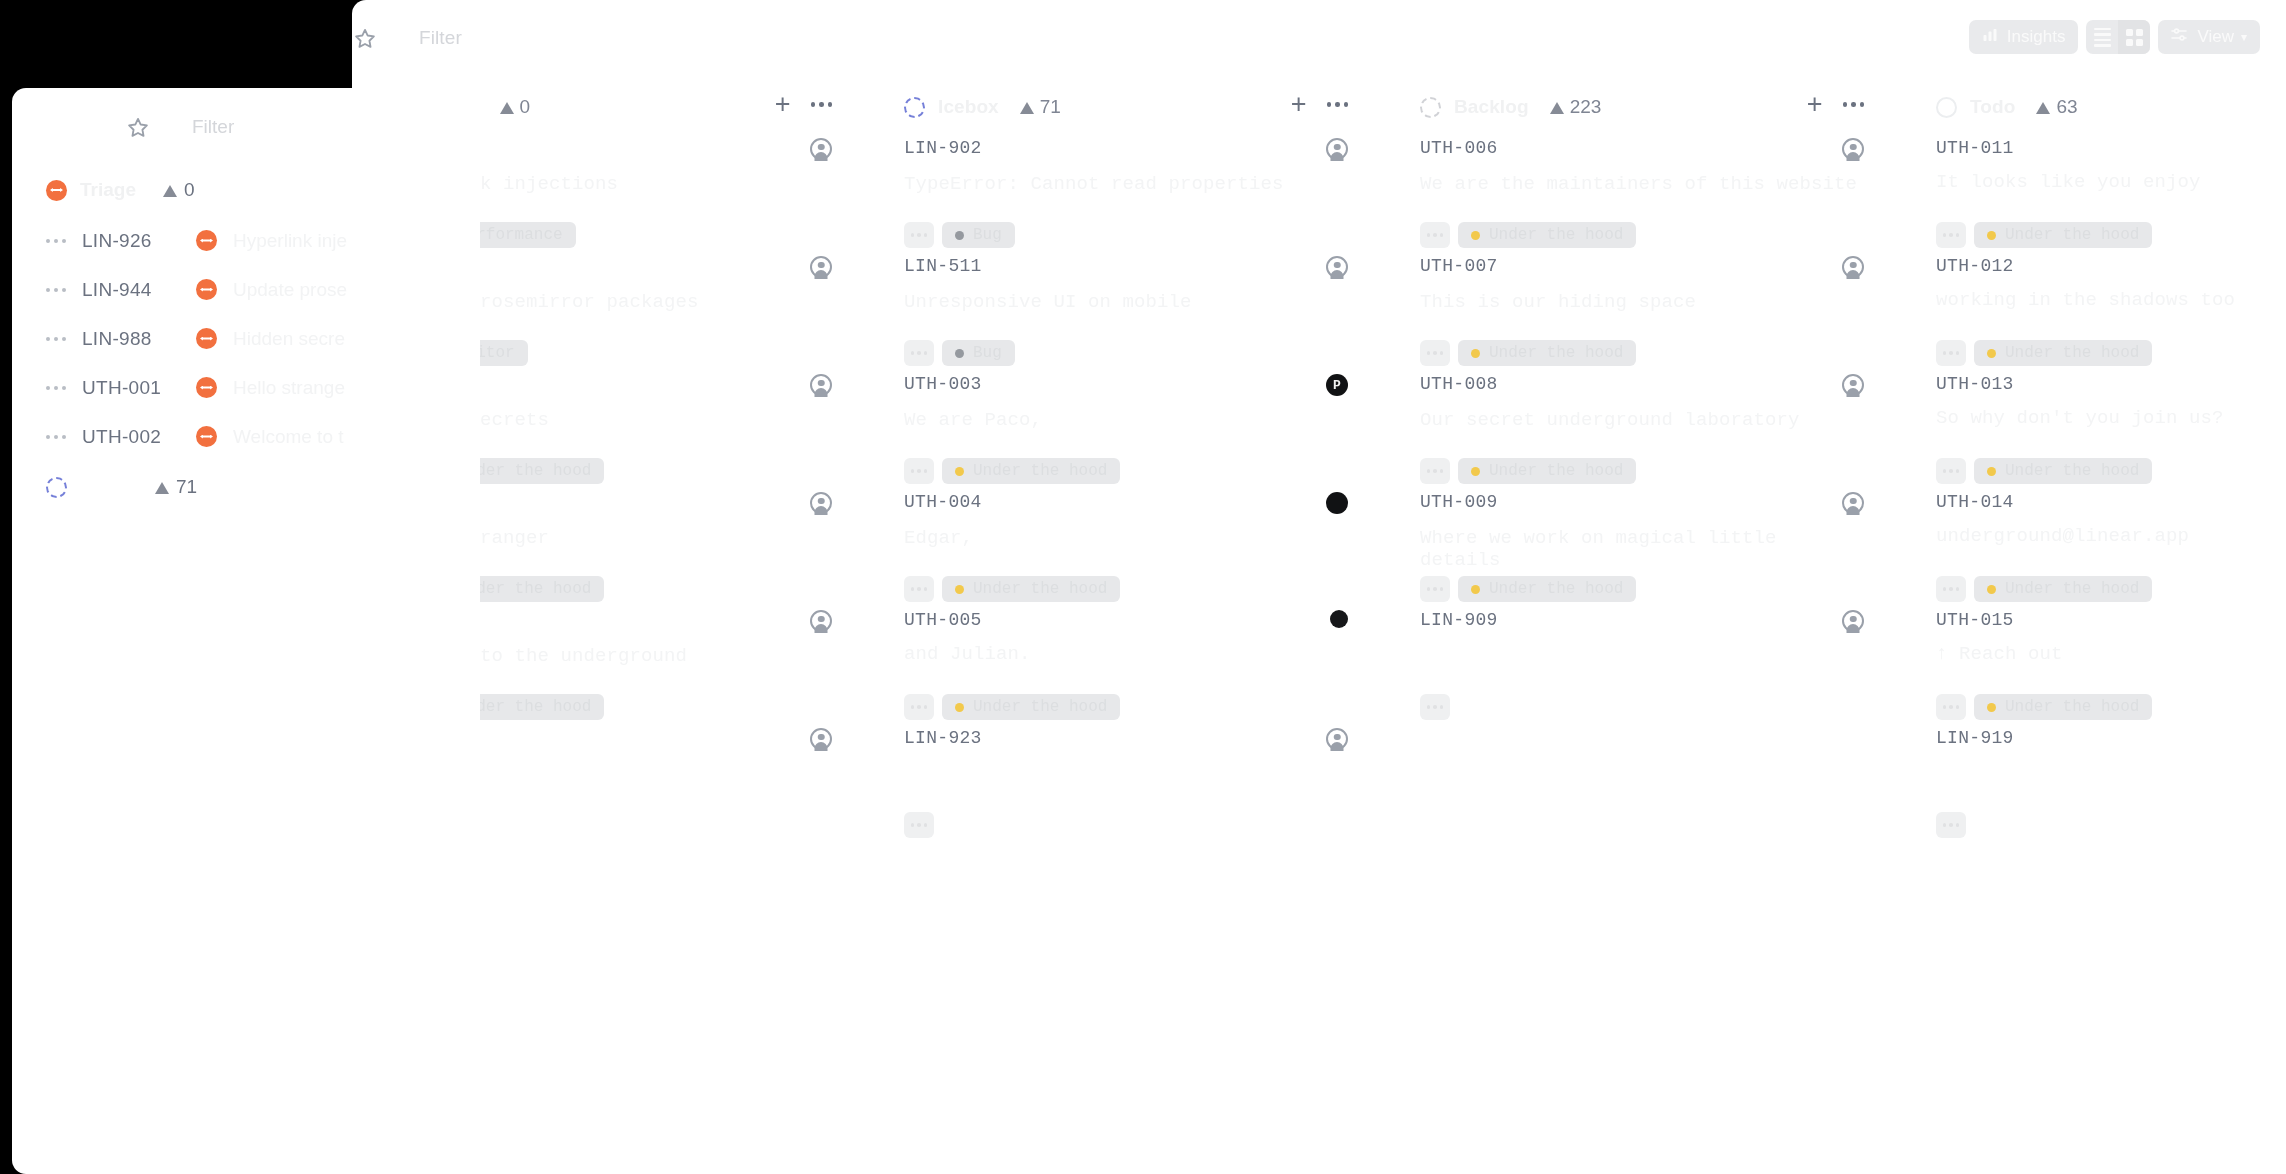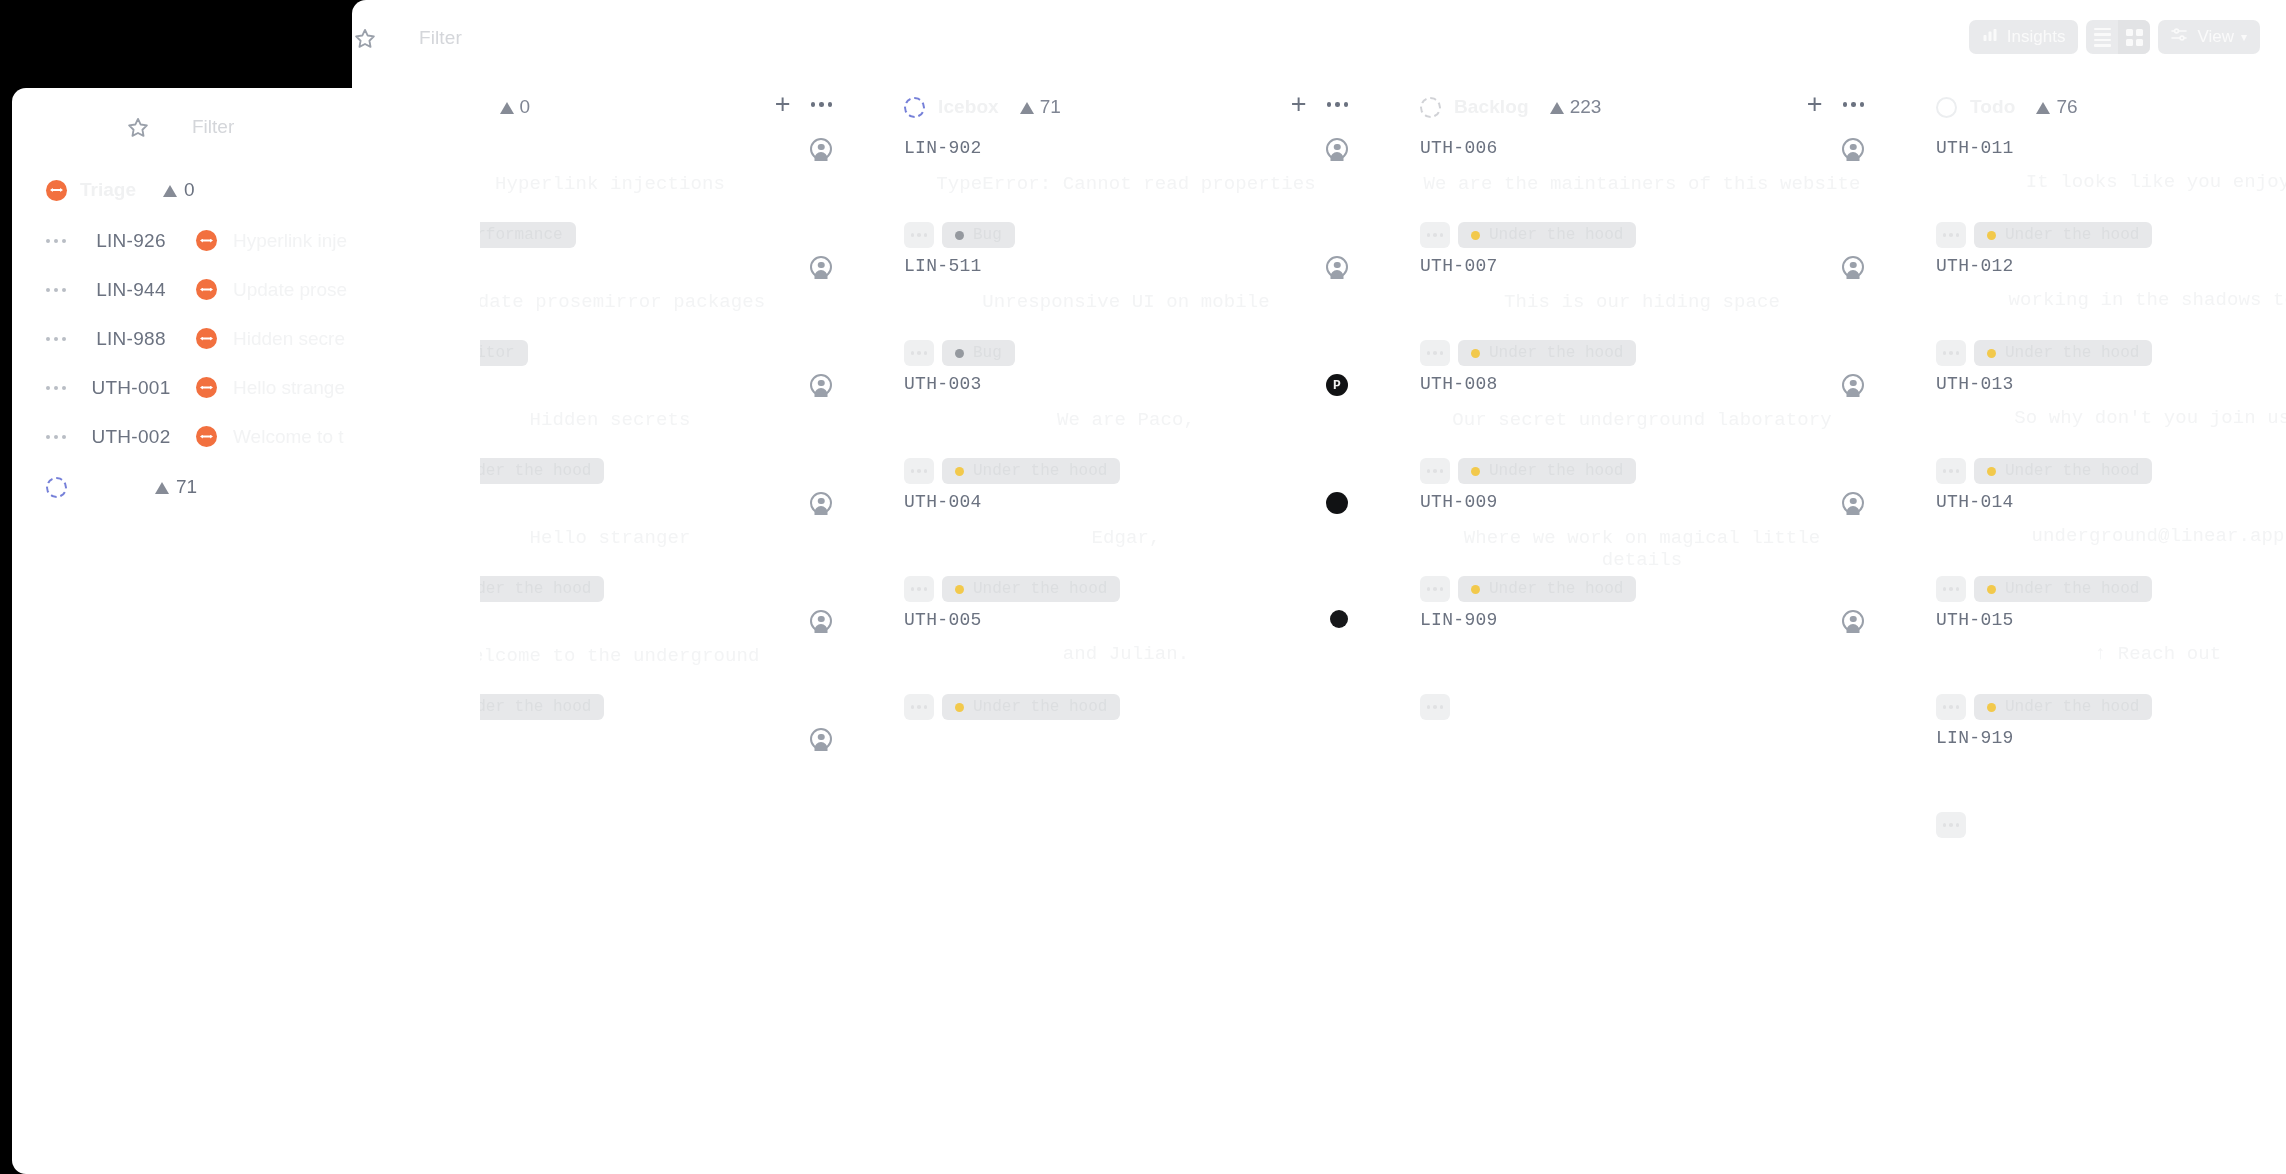--- a/index.html
+++ b/index.html
@@ -2,21 +2,21 @@
 <html><head>
 <meta charset="utf-8">
 <style>
   * { box-sizing: border-box; margin: 0; padding: 0; }
   html, body {
     width: 2286px; height: 1174px;
     background: #000000;
     font-family: "Liberation Sans", sans-serif;
     overflow: hidden;
   }
-  #root { position: relative; width: 1902px; height: 1174px; background:#000;text-align:center; }
+  #root { position: relative; width: 1902px; height: 1174px; background:#000; }
 
   
   .board-panel {
     position: absolute;
     left: 352px; top: 0px;
     width: 1934px; height: 1174px;
     background: #ffffff;
     border-top-left-radius: 14px;
     overflow: hidden;
   }
@@ -438,20 +438,34 @@
                 <i></i>
                 <i></i>
                 <i></i>
               </span>
               <span class="chip">
                 <span class="dot" style="background:#f2c94c"></span>
                 <span>Under the hood</span>
               </span>
             </div>
           </div>
+          <div class="card">
+            <div class="card-top">
+              <span class="card-id">LIN-923</span>
+              <span class="av outline"></span>
+            </div>
+            <div class="card-title"></div>
+            <div class="card-footer">
+              <span class="chip-dots">
+                <i></i>
+                <i></i>
+                <i></i>
+              </span>
+            </div>
+          </div>
         </div>
         <div class="column">
           <div class="col-head">
             <div class="col-head-left">
               <span class="st dashed grey"></span>
               <span class="col-title">Backlog</span>
               <span class="col-count">
                 <span class="warn"></span>
                 <span>223</span>
               </span>
@@ -552,21 +566,21 @@
             </div>
           </div>
         </div>
         <div class="column">
           <div class="col-head">
             <div class="col-head-left">
               <span class="st ring"></span>
               <span class="col-title">Todo</span>
               <span class="col-count">
                 <span class="warn"></span>
-                <span>76</span>
+                <span>63</span>
               </span>
             </div>
           </div>
           <div class="card">
             <div class="card-top">
               <span class="card-id">UTH-011</span>
             </div>
             <div class="card-title">It looks like you enjoy</div>
             <div class="card-footer">
               <span class="chip-dots">

